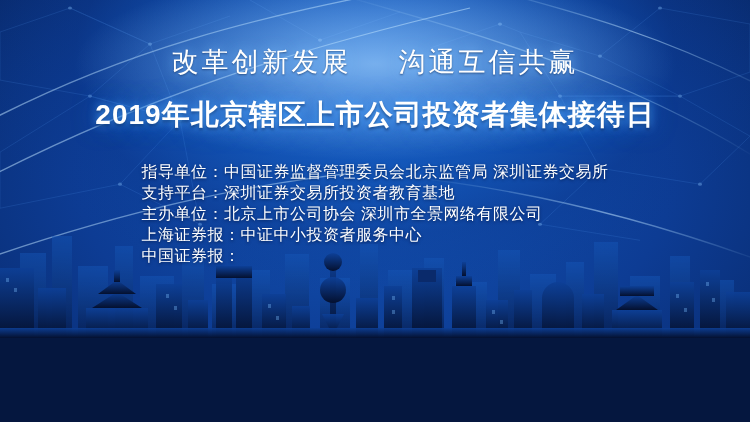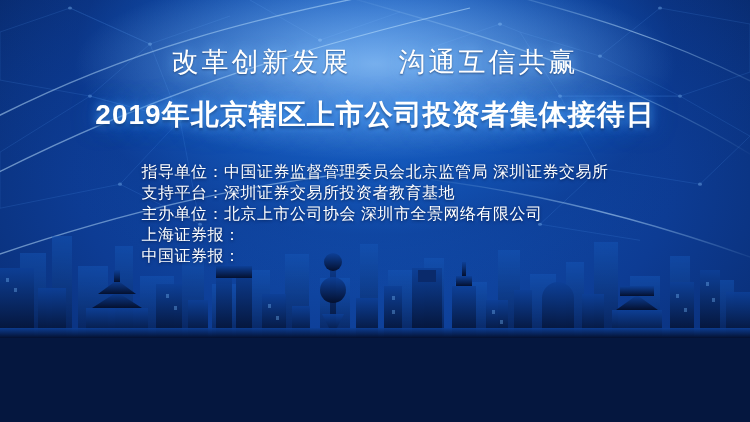--- a/index.html
+++ b/index.html
@@ -284,20 +284,21 @@
       <div class="credit-row">
         <span class="credit-label">支持平台：</span>
         <span class="credit-value">深圳证券交易所投资者教育基地</span>
       </div>
       <div class="credit-row">
         <span class="credit-label">主办单位：</span>
         <span class="credit-value">北京上市公司协会  深圳市全景网络有限公司</span>
       </div>
       <div class="credit-row">
         <span class="credit-label">上海证券报：</span>
+        <span class="credit-value">中证中小投资者服务中心</span>
       </div>
       <div class="credit-row">
         <span class="credit-label">中国证券报：</span>
       </div>
     </div>
 
   </div>
 </div>
 
 </body></html>

